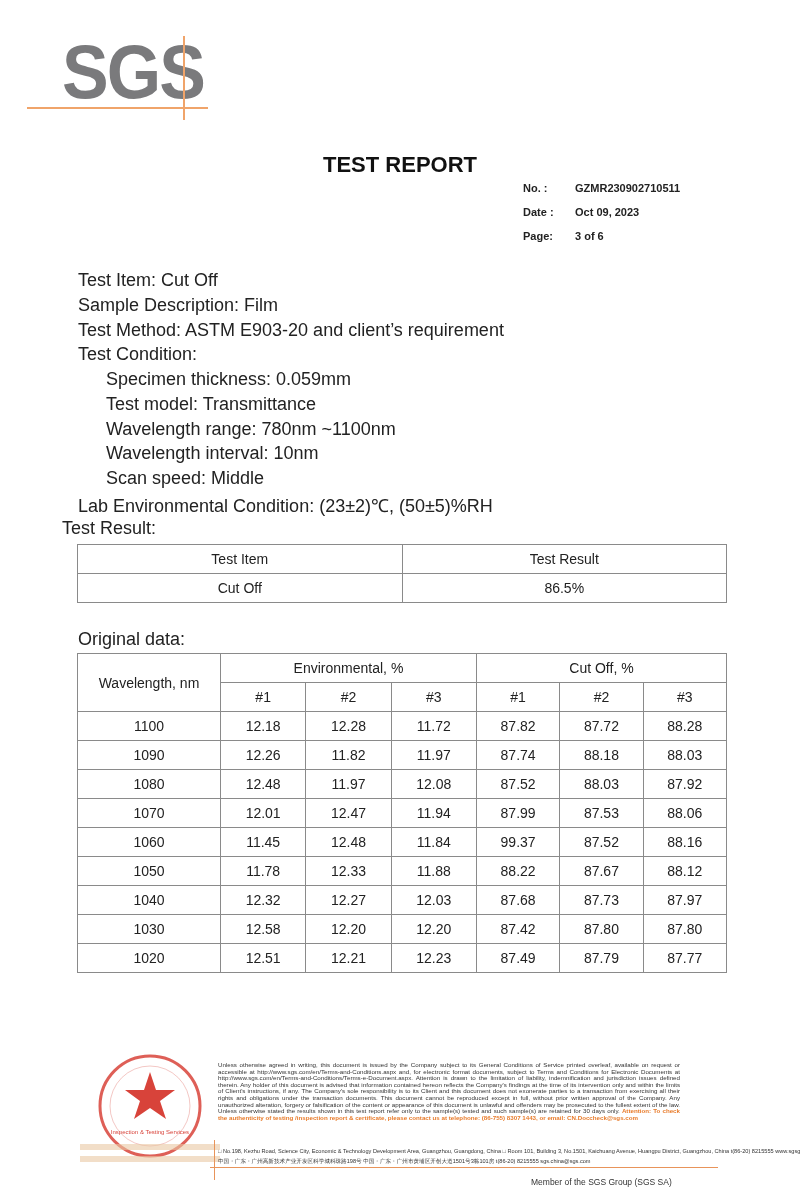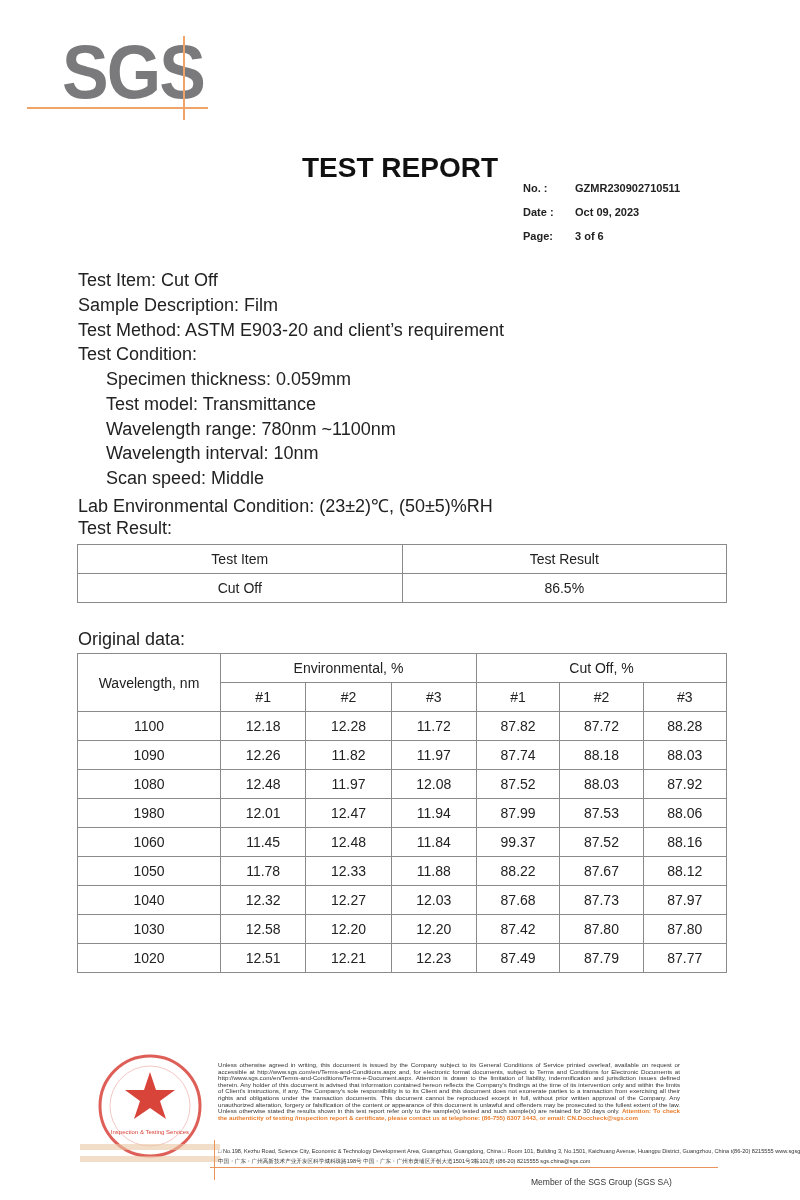--- a/index.html
+++ b/index.html
@@ -9,21 +9,21 @@
   
   .logo { position:absolute; left:0; top:0; width:260px; height:140px; }
   .logo-text { position:absolute; left:62px; top:34px; font-family:"Liberation Sans", sans-serif;
                font-weight:bold; font-size:76px; letter-spacing:-2px; color:#7a7a7c;
                transform:scaleX(0.92); transform-origin:left top; line-height:1; }
   .logo-hline { position:absolute; left:27px; top:107px; width:181px; height:2px; background:#f0a46a; }
   .logo-vline { position:absolute; left:183px; top:36px; width:2px; height:84px; background:#f0a46a; }
 
   
   .title { position:absolute; left:0; width:800px; top:152px; text-align:center;
-           font-weight:bold; font-size:28px; color:#111; }
+           font-weight:bold; font-size:22px; color:#111; }
   .meta { position:absolute; left:523px; top:179px; font-size:11px; font-weight:bold; color:#222; }
   .meta-row { height:24px; line-height:18px; display:flex; }
   .meta-key { width:52px; }
   .meta-val { }
 
   
   .line { position:absolute; font-size:18px; color:#222; white-space:nowrap; }
 
   table { border-collapse:collapse; position:absolute; font-size:14px; color:#222; }
   td, th { border:1px solid #8a8a8a; text-align:center; font-weight:normal; padding:0; }
@@ -74,21 +74,21 @@
 <div class="line" style="left:78px; top:270px;">Test Item: Cut Off</div>
 <div class="line" style="left:78px; top:295px;">Sample Description: Film</div>
 <div class="line" style="left:78px; top:320px;">Test Method: ASTM E903-20 and client’s requirement</div>
 <div class="line" style="left:78px; top:344px;">Test Condition:</div>
 <div class="line" style="left:106px; top:369px;">Specimen thickness: 0.059mm</div>
 <div class="line" style="left:106px; top:394px;">Test model: Transmittance</div>
 <div class="line" style="left:106px; top:419px;">Wavelength range: 780nm ~1100nm</div>
 <div class="line" style="left:106px; top:443px;">Wavelength interval: 10nm</div>
 <div class="line" style="left:106px; top:468px;">Scan speed: Middle</div>
 <div class="line" style="left:78px; top:493px;">Lab Environmental Condition: (23±2)℃, (50±5)%RH</div>
-<div class="line" style="left:78px; top:518px;text-align:right;">Test Result:</div>
+<div class="line" style="left:62px; top:518px;text-align:right;">Test Result:</div>
 
 <table class="result-table">
   <tbody>
       <tr>
     <td style="width:50%;">Test Item</td>
     <td>Test Result</td>
   </tr>
   <tr>
     <td>Cut Off</td>
     <td>86.5%</td>
@@ -136,21 +136,21 @@
       <tr>
         <td>1080</td>
         <td>12.48</td>
         <td>11.97</td>
         <td>12.08</td>
         <td>87.52</td>
         <td>88.03</td>
         <td>87.92</td>
       </tr>
       <tr>
-        <td>1980</td>
+        <td>1070</td>
         <td>12.01</td>
         <td>12.47</td>
         <td>11.94</td>
         <td>87.99</td>
         <td>87.53</td>
         <td>88.06</td>
       </tr>
       <tr>
         <td>1060</td>
         <td>11.45</td>

